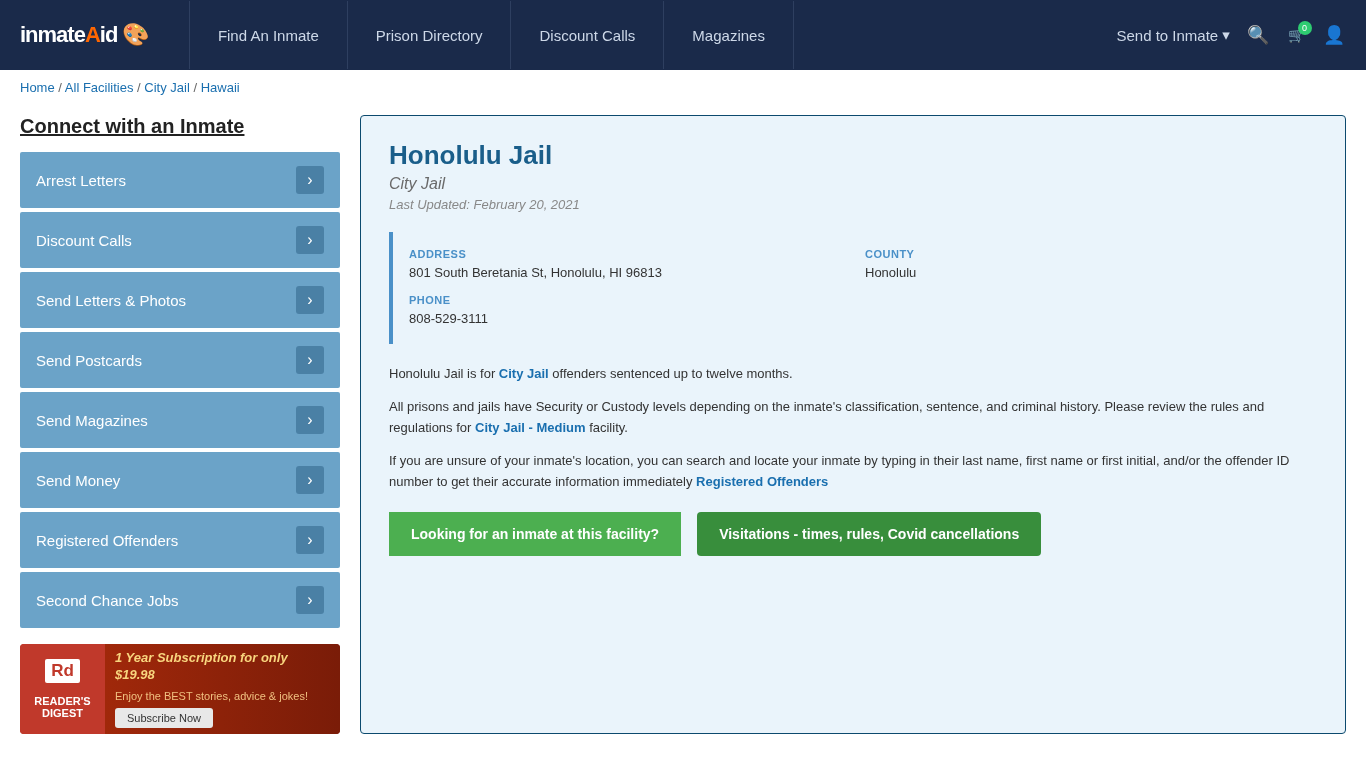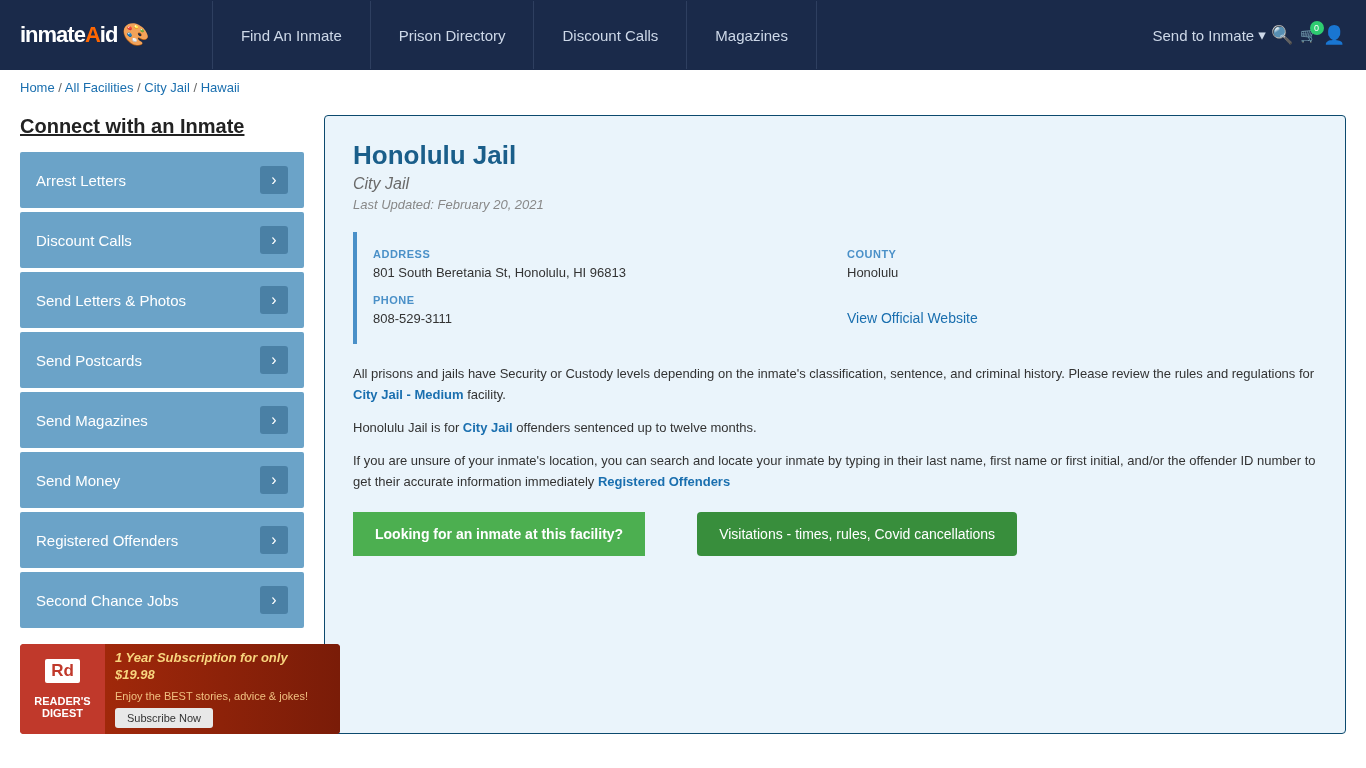--- a/index.html
+++ b/index.html
@@ -9,21 +9,21 @@
     nav {
       background: #1a2a4a;
       display: flex;
       align-items: center;
       padding: 0 20px;
       height: 70px;
     }
     .nav-logo {
       display: flex;
       align-items: flex-start;
-      margin-right: 63px;
+      margin-right: 40px;
     }
     .logo-text {
       color: #fff;
       font-size: 22px;
       font-weight: bold;
       letter-spacing: -1px;
     }
     .logo-text span { color: #f60; }
     .nav-links {
       display: flex;
@@ -37,21 +37,21 @@
       padding: 0 28px;
       height: 68px;
       display: flex;
       align-items: center;
       border-right: 1px solid #2e3f60;
     }
     .nav-link:first-child { border-left: 1px solid #2e3f60; }
     .nav-actions {
       display: flex;
       align-items: center;
-      gap: 6px;
+      gap: 18px;
       margin-left: auto;
     }
     .nav-send {
       color: #cdd8e8;
       font-size: 15px;
       display: flex;
       align-items: center;
       gap: 4px;
       cursor: pointer;
     }
@@ -90,21 +90,21 @@
     
     .main-content {
       display: flex;
       padding: 10px 20px 30px;
       gap: 20px;
       max-width: 1366px;
     }
 
     
     .sidebar {
-      width: 284px;
+      width: 320px;
       flex-shrink: 0;
     }
     .sidebar-title {
       font-size: 20px;
       font-weight: bold;
       text-decoration: underline;
       margin-bottom: 14px;
       color: #222;
     }
     .sidebar-items {
@@ -265,22 +265,21 @@
       font-weight: bold;
     }
     .btn-visit {
       background: #388e3c;
       color: #fff;
       border: none;
       padding: 14px 22px;
       font-size: 14px;
       border-radius: 4px;
       cursor: pointer;
-      font-weight: normal;
-      margin-left: 36px;
+      font-weight: bold;
     }
   </style>
 </head>
 <body>
 
 <nav>
   <div class="nav-logo">
     <span class="logo-text">inmate<span>A</span>id 🎨</span>
   </div>
   <div class="nav-links">
@@ -376,31 +375,27 @@
         <div class="info-value">801 South Beretania St, Honolulu, HI 96813</div>
       </div>
       <div>
         <div class="info-label">COUNTY</div>
         <div class="info-value">Honolulu</div>
       </div>
       <div>
         <div class="info-label">PHONE</div>
         <div class="info-value">808-529-3111</div>
       </div>
-      <div>
-        <div class="info-label">&nbsp;</div>
-        <a href="#" class="info-link">View Official Website</a>
-      </div>
     </div>
 
+    <p class="description">
+      <span>Honolulu Jail is for </span><a href="#">City Jail</a><span> offenders sentenced up to twelve months.</span>
+    </p>
     <p class="description">
       <span>All prisons and jails have Security or Custody levels depending on the inmate's classification, sentence, and criminal history. Please review the rules and regulations for </span><a href="#">City Jail - Medium</a><span> facility.</span>
-    </p>
-    <p class="description">
-      <span>Honolulu Jail is for </span><a href="#">City Jail</a><span> offenders sentenced up to twelve months.</span>
     </p>
     <p class="description">
       <span>If you are unsure of your inmate's location, you can search and locate your inmate by typing in their last name, first name or first initial, and/or the offender ID number to get their accurate information immediately </span><a href="#">Registered Offenders</a>
     </p>
 
     <div class="action-buttons">
       <button class="btn-find">Looking for an inmate at this facility?</button>
       <button class="btn-visit">Visitations - times, rules, Covid cancellations</button>
     </div>
   </div>

